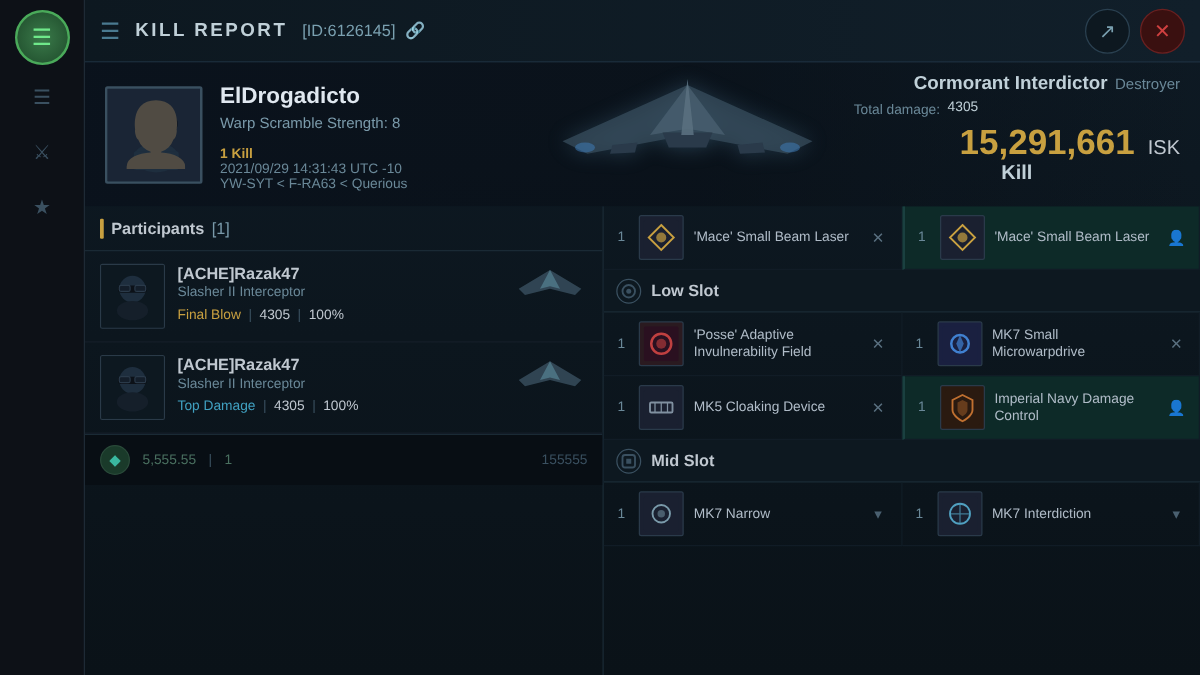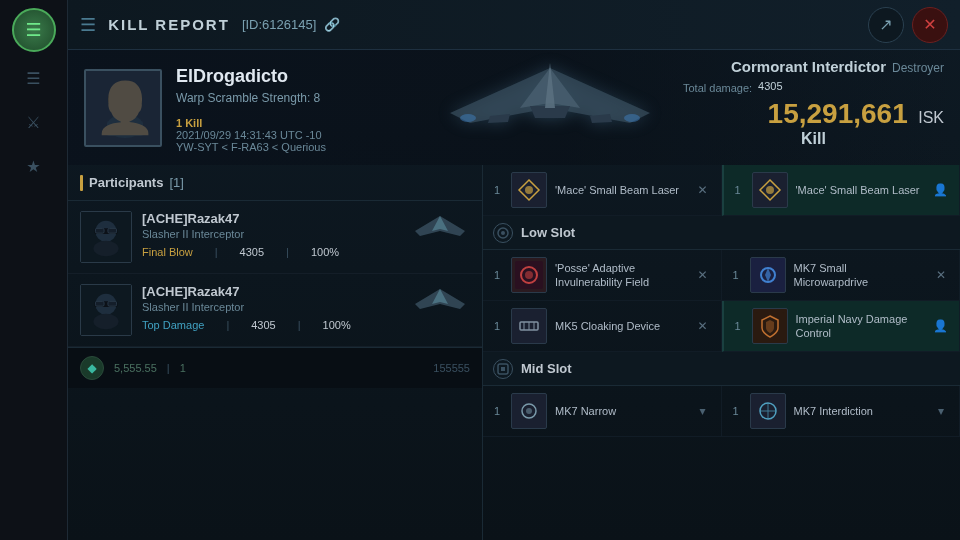--- a/index.html
+++ b/index.html
@@ -279,21 +279,21 @@
       font-size: 13px;
       font-weight: bold;
     }
     .participant-ship {
       color: #6a8898;
       font-size: 11px;
       margin-top: 2px;
     }
     .participant-stats {
       display: flex;
-      gap: 22px;
+      gap: 6px;
       align-items: center;
       margin-top: 6px;
     }
     .stat-label {
       font-size: 11px;
     }
     .stat-label.gold { color: #c8a040; }
     .stat-label.teal { color: #40a0c0; }
     .stat-value {
       color: #c0c8d0;

